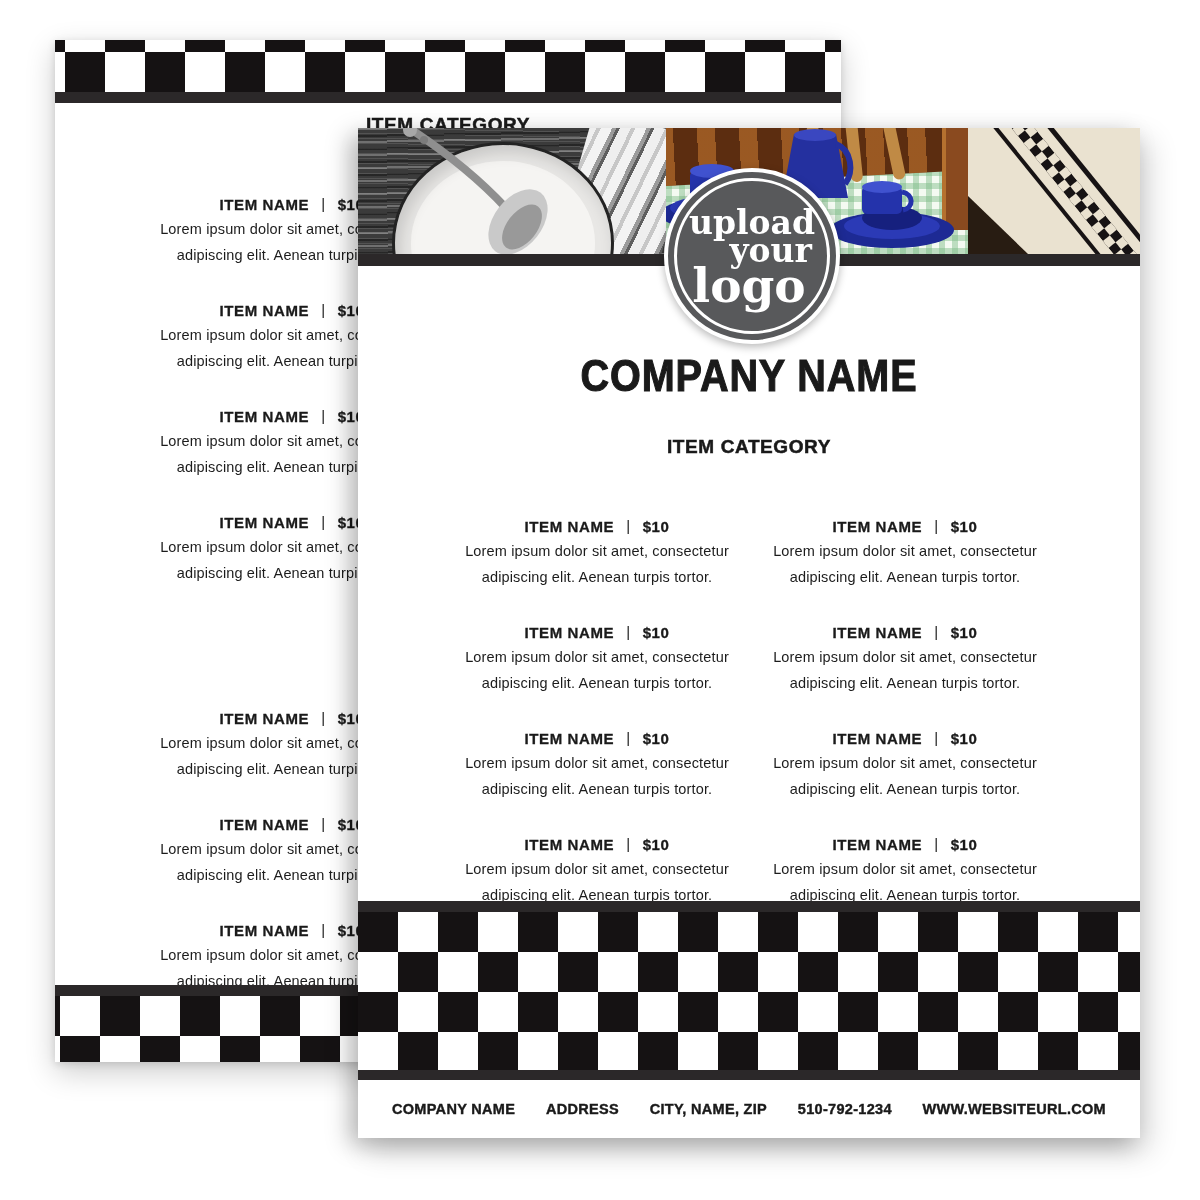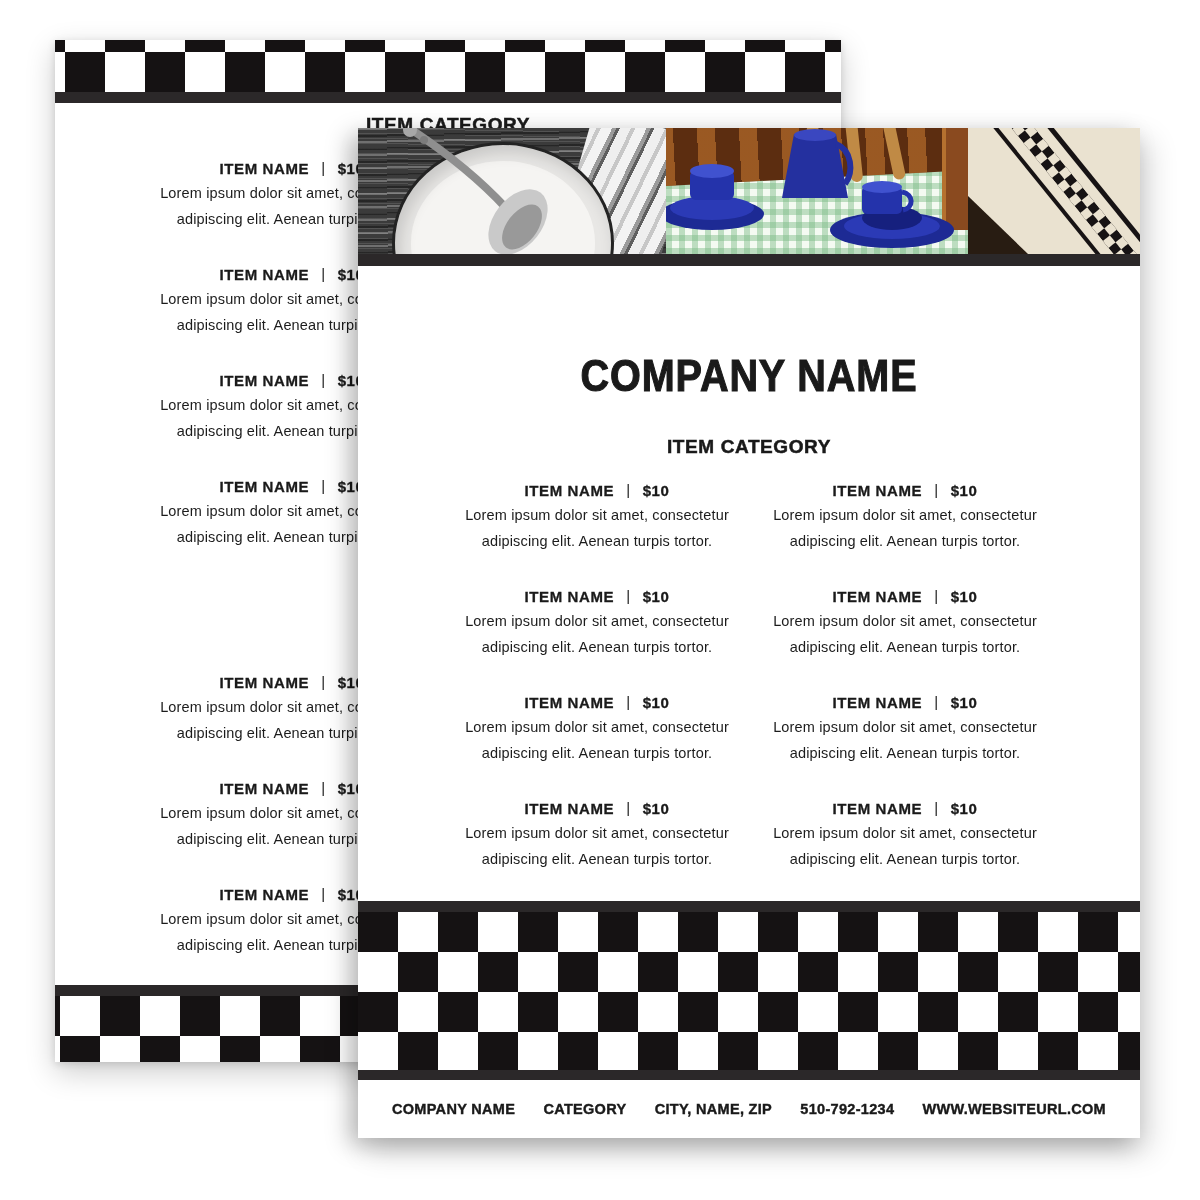--- a/index.html
+++ b/index.html
@@ -12,21 +12,21 @@
   .back-page{left:55px;top:40px;width:786px;height:1022px;
     box-shadow:0 10px 28px rgba(0,0,0,.20),0 2px 8px rgba(0,0,0,.12);}
   .checker{background-image:conic-gradient(var(--checker) 0 25%,var(--paper) 0 50%,var(--checker) 0 75%,var(--paper) 0);}
   .back-checker-top{left:0;right:0;top:0;height:52px;background-size:80px 80px;background-position:10px -28px;}
   .hbar{left:0;right:0;background:var(--bar);}
   .back-bar-top{top:52px;height:11px;}
   .back-category{top:74px;left:0;width:100%;text-align:center;margin:0;
     font-size:19px;font-weight:700;letter-spacing:.6px;-webkit-text-stroke:.5px currentColor;}
   .back-bar-bottom{top:945px;height:11px;}
   .back-checker-bottom{left:0;right:0;top:956px;height:66px;background-size:80px 80px;background-position:5px 0;}
-  .item-col{position:absolute;width:306px;}
+  .item-col{position:absolute;width:306px;margin-top:36px;}
   .back-col-1{left:84px;top:118px;}
   .back-col-2{left:84px;top:632px;}
 
   
   .item{margin-bottom:32px;text-align:center;}
   .item-head{display:flex;justify-content:center;align-items:center;gap:12px;
     line-height:22px;font-size:15px;font-weight:700;letter-spacing:.6px;-webkit-text-stroke:.3px currentColor;}
   .item-sep{font-weight:400;-webkit-text-stroke:0;transform:translateY(-1px);}
   .item-desc{font-size:14.5px;line-height:26px;letter-spacing:.15px;color:#1c1c1c;}
 
@@ -226,20 +226,25 @@
     </div>
     <div class="photo photo-3">
       <div class="p3-dark-corner"></div>
       <div class="check-band">
         <div class="check-band-inner"></div>
       </div>
     </div>
   </div>
   <div class="abs hbar front-bar-photos"></div>
 
+  <div class="logo-badge">
+    <div class="logo-l1">upload</div>
+    <div class="logo-l2">your</div>
+    <div class="logo-l3">logo</div>
+  </div>
 
   <h1 class="company-name">COMPANY NAME</h1>
   <h2 class="front-category">ITEM CATEGORY</h2>
 
   <div class="item-col front-col-1">
 
       <div class="item">
         <div class="item-head">
           <span class="item-name">ITEM NAME</span>
           <span class="item-sep">|</span>
@@ -338,18 +343,18 @@
         </div>
       </div>
     </div>
 
   <div class="abs hbar front-bar-b1"></div>
   <div class="abs checker front-checker"></div>
   <div class="abs hbar front-bar-b2"></div>
 
   <div class="front-footer">
     <span>COMPANY NAME</span>
-    <span>CATEGORY</span>
+    <span>ADDRESS</span>
     <span>CITY, NAME, ZIP</span>
     <span>510-792-1234</span>
     <span>WWW.WEBSITEURL.COM</span>
   </div>
 </section>
 
 </body></html>

